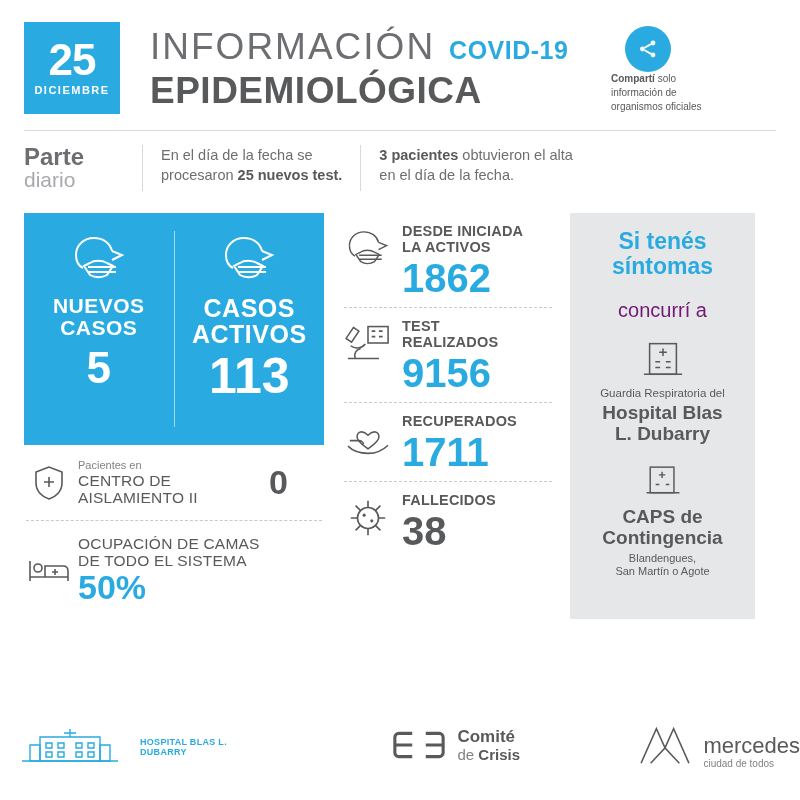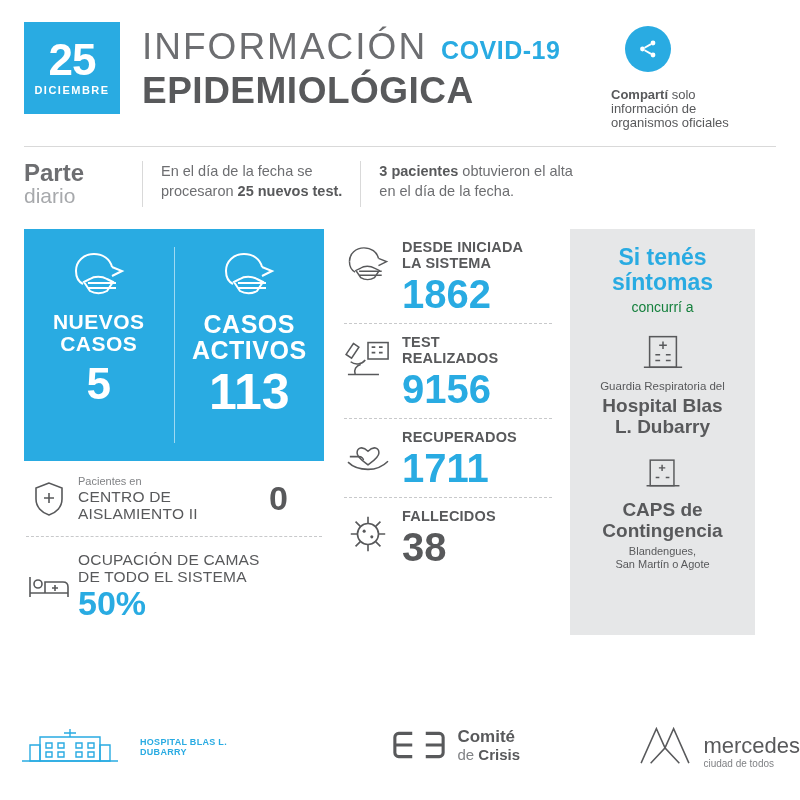--- a/index.html
+++ b/index.html
@@ -6,39 +6,39 @@
   body{
     width:800px;height:800px;
     background:#ffffff;
     font-family:"Liberation Sans", sans-serif;
     color:#58595b;
     overflow:hidden;
   }
   .page{position:relative;width:800px;height:800px;}
 
   
-  .header{display:flex;align-items:flex-start;padding:22px 24px 0 24px;}
+  .header{display:flex;align-items:flex-start;padding:22px 24px 0 24px;gap:8px;}
   .date-box{
     width:96px;height:92px;background:#29abe2;color:#fff;
     display:flex;flex-direction:column;align-items:center;justify-content:center;
     flex:none;
   }
   .date-day{font-size:44px;font-weight:bold;line-height:40px;letter-spacing:-1px;}
   .date-month{font-size:11px;font-weight:bold;letter-spacing:1.5px;margin-top:4px;}
   .title-wrap{margin-left:22px;padding-top:4px;}
   .title-line1{display:flex;align-items:baseline;}
   .t-info{font-size:37px;letter-spacing:2px;color:#6d6e71;font-weight:normal;}
   .t-covid{font-size:25px;font-weight:bold;color:#29abe2;margin-left:14px;letter-spacing:0.5px;}
   .t-epi{font-size:37px;font-weight:bold;color:#58595b;letter-spacing:0.5px;margin-top:2px;}
   .share{margin-left:auto;text-align:left;width:165px;padding-top:4px;}
   .share-circle{
     width:46px;height:46px;border-radius:50%;background:#29abe2;
     display:flex;align-items:center;justify-content:center;margin-left:14px;
   }
-  .share-text{font-size:13px;line-height:14px;margin-top:16px;color:#58595b;}
+  .share-text{font-size:10px;line-height:14px;margin-top:0;color:#58595b;}
   .share-text b{color:#58595b;}
 
   
   .hr{height:1px;background:#d9d9d9;margin:16px 24px 0 24px;}
 
   
   .parte{display:flex;align-items:flex-start;padding:14px 24px 0 24px;}
   .parte-label{width:100px;flex:none;}
   .parte-label .p1{font-size:24px;font-weight:bold;color:#6d6e71;line-height:24px;}
   .parte-label .p2{font-size:21px;color:#a7a9ac;line-height:22px;}
@@ -73,21 +73,21 @@
   
   .stat{display:flex;align-items:flex-start;padding:10px 0 8px 0;}
   .stat .ico{flex:none;width:52px;display:flex;justify-content:center;padding-top:4px;}
   .stat-body{margin-left:8px;}
   .stat-label{font-size:14.5px;font-weight:bold;color:#58595b;line-height:16px;letter-spacing:.2px;}
   .stat-num{font-size:40px;font-weight:bold;color:#29abe2;line-height:42px;margin-top:2px;}
   .stat-num.grey{color:#58595b;}
 
   
   .r-title{font-size:23px;font-weight:bold;color:#29abe2;line-height:25px;text-align:center;}
-  .r-sub{font-size:14px;color:#15803d;text-align:center;margin-top:4px;}
+  .r-sub{font-size:20px;color:#701a75;text-align:center;margin-top:20px;}
   .r-ico{display:flex;justify-content:center;margin:14px 0 6px 0;}
   .r-small{font-size:11.5px;color:#58595b;text-align:center;line-height:14px;}
   .r-strong{font-size:17px;font-weight:bold;color:#58595b;text-align:center;line-height:19px;margin-top:2px;}
   .r-strong.lg{font-size:19px;line-height:21px;}
   .r-note{font-size:11px;color:#58595b;text-align:center;line-height:13px;margin-top:4px;}
 
   
   .footer{position:absolute;left:0;bottom:0;width:800px;height:110px;display:flex;align-items:center;}
   .f-item{display:flex;align-items:center;justify-content:flex-end;}
   .f1{width:270px;}
@@ -246,21 +246,21 @@
             <path d="M8 22c0-10 8-17 18-17 9 0 16 5 18 13"></path>
             <path d="M8 22c0 7 3 11 7 13"></path>
             <path d="M44 18l10 4-10 5"></path>
             <path d="M22 30c4-3 12-3 17 0l6 3-6 9c-5 3-12 3-17 0l-6-9z"></path>
             <path d="M20 34h28M20 39h28"></path>
           </svg>
         </div>
         <div class="stat-body">
           <div class="stat-label">
             <span>DESDE INICIADA</span><br>
-            <span>LA SISTEMA</span>
+            <span>LA ACTIVOS</span>
           </div>
           <div class="stat-num">1862</div>
         </div>
       </div>
 
       <div class="dash"></div>
 
       <div class="stat">
         <div class="ico">
           <svg width="48" height="42" viewBox="0 0 52 46" fill="none" stroke="#58595b" stroke-width="1.7">

